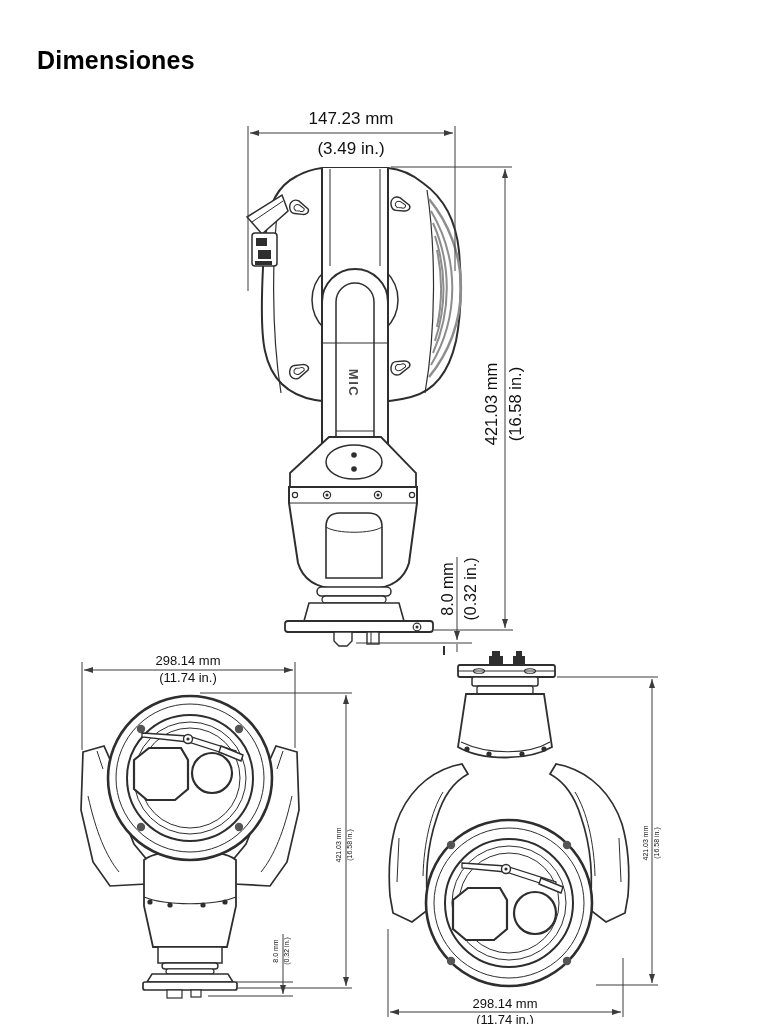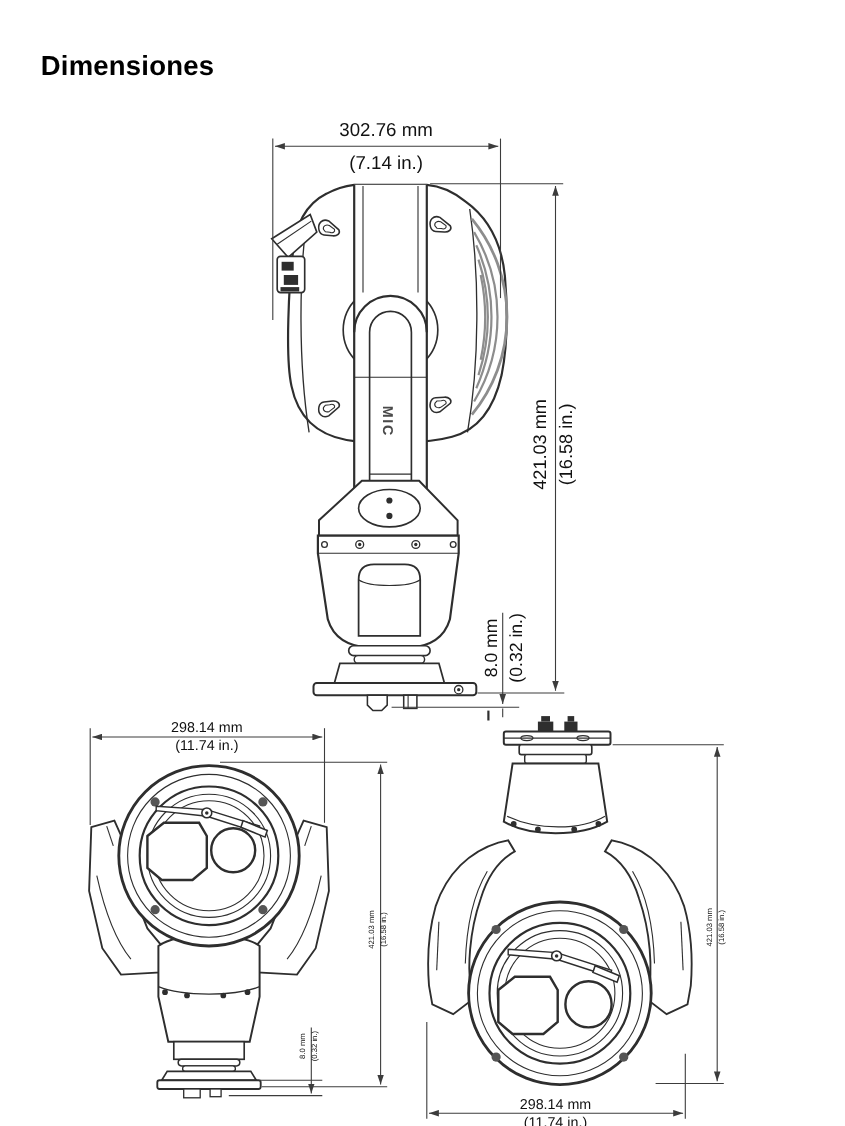--- a/index.html
+++ b/index.html
@@ -221,22 +221,22 @@
       <path class="dim" d="M 596 985 L 658 985"></path>
       <line class="dim" x1="652" y1="679" x2="652" y2="983" marker-start="url(#arr)" marker-end="url(#arr)"></line>
       <path class="dim" d="M 388 929 L 388 1017"></path>
       <path class="dim" d="M 623 958 L 623 1017"></path>
       <line class="dim" x1="390" y1="1012" x2="621" y2="1012" marker-start="url(#arr)" marker-end="url(#arr)"></line>
     </g>
   </svg>
 
   <div class="title">Dimensiones</div>
 
-  <div class="hlab big" style="left:351px;top:119px;">302.76 mm</div>
-  <div class="hlab big" style="left:351px;top:149px;">(7.14 in.)</div>
+  <div class="hlab big" style="left:351px;top:119px;">147.23 mm</div>
+  <div class="hlab big" style="left:351px;top:149px;">(3.49 in.)</div>
 
   <div class="vlab bigv" style="left:504px;top:404px;">
     <div>421.03 mm</div>
     <div>(16.58 in.)</div>
   </div>
 
   <div class="vlab bigv" style="left:459px;top:589px;font-size:16px;">
     <div>8.0 mm</div>
     <div>(0.32 in.)</div>
   </div>

